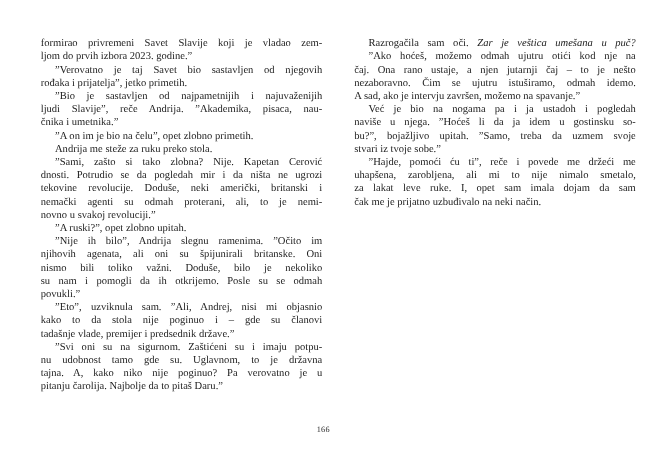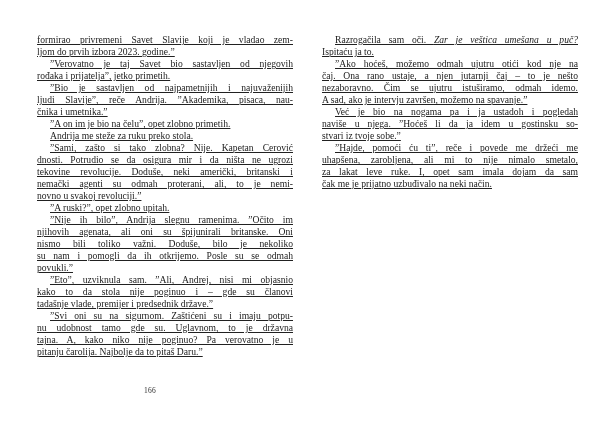--- a/index.html
+++ b/index.html
@@ -26,33 +26,32 @@
   }
   .page.left  { left: 37px; }
   .page.right { left: 322px; }
   .ln {
     height: 12px;
     line-height: 12px;
     overflow: hidden;
     text-align: justify;
     text-align-last: justify;
     white-space: normal;
-    text-decoration: underline;
   }
   .ln.end {
     text-align: right;
     text-align-last: left;
   }
   .ind { text-indent: 13px; }
   em { font-style: italic; }
   .pagenum {
     position: absolute;
     top: 386px;
     width: 300px;
-    text-align: center;
+    text-align: right;
     font-size: 7.5px;
     line-height: 9px;
     color: #2e2e2e;
     letter-spacing: 0.3px;
   }
   .pn-left  { left: 0; }
   .pn-right { left: 300px; }
 </style>
 </head>
 <body>
@@ -63,48 +62,48 @@
     <div class="ln">formirao privremeni Savet Slavije koji je vladao zem-</div>
     <div class="ln end">ljom do prvih izbora 2023. godine.”</div>
     <div class="ln ind">”Verovatno je taj Savet bio sastavljen od njegovih</div>
     <div class="ln end">rođaka i prijatelja”, jetko primetih.</div>
     <div class="ln ind">”Bio je sastavljen od najpametnijih i najuvaženijih</div>
     <div class="ln">ljudi Slavije”, reče Andrija. ”Akademika, pisaca, nau-</div>
     <div class="ln end">čnika i umetnika.”</div>
     <div class="ln end ind">”A on im je bio na čelu”, opet zlobno primetih.</div>
     <div class="ln end ind">Andrija me steže za ruku preko stola.</div>
     <div class="ln ind">”Sami, zašto si tako zlobna? Nije. Kapetan Cerović</div>
-    <div class="ln">dnosti. Potrudio se da osigura mir i da ništa ne ugrozi</div>
+    <div class="ln">dnosti. Potrudio se da pogledah mir i da ništa ne ugrozi</div>
     <div class="ln">tekovine revolucije. Doduše, neki američki, britanski i</div>
     <div class="ln">nemački agenti su odmah proterani, ali, to je nemi-</div>
     <div class="ln end">novno u svakoj revoluciji.”</div>
     <div class="ln end ind">”A ruski?”, opet zlobno upitah.</div>
     <div class="ln ind">”Nije ih bilo”, Andrija slegnu ramenima. ”Očito im</div>
     <div class="ln">njihovih agenata, ali oni su špijunirali britanske. Oni</div>
     <div class="ln">nismo bili toliko važni. Doduše, bilo je nekoliko</div>
     <div class="ln">su nam i pomogli da ih otkrijemo. Posle su se odmah</div>
     <div class="ln end">povukli.”</div>
     <div class="ln ind">”Eto”, uzviknula sam. ”Ali, Andrej, nisi mi objasnio</div>
     <div class="ln">kako to da stola nije poginuo i – gde su članovi</div>
     <div class="ln end">tadašnje vlade, premijer i predsednik države.”</div>
     <div class="ln ind">”Svi oni su na sigurnom. Zaštićeni su i imaju potpu-</div>
     <div class="ln">nu udobnost tamo gde su. Uglavnom, to je državna</div>
     <div class="ln">tajna. A, kako niko nije poginuo? Pa verovatno je u</div>
     <div class="ln end">pitanju čarolija. Najbolje da to pitaš Daru.”</div>
   </div>
 
   <div class="page right">
     <div class="ln ind"><span>Razrogačila sam oči. </span><em>Zar je veštica umešana u puč?</em></div>
-    <div class="ln end">Ispitaću ja to.</div>
     <div class="ln ind">”Ako hoćeš, možemo odmah ujutru otići kod nje na</div>
     <div class="ln">čaj. Ona rano ustaje, a njen jutarnji čaj – to je nešto</div>
     <div class="ln">nezaboravno. Čim se ujutru istuširamo, odmah idemo.</div>
     <div class="ln end">A sad, ako je intervju završen, možemo na spavanje.”</div>
     <div class="ln ind">Već je bio na nogama pa i ja ustadoh i pogledah</div>
     <div class="ln">naviše u njega. ”Hoćeš li da ja idem u gostinsku so-</div>
+    <div class="ln">bu?”, bojažljivo upitah. ”Samo, treba da uzmem svoje</div>
     <div class="ln end">stvari iz tvoje sobe.”</div>
     <div class="ln ind">”Hajde, pomoći ću ti”, reče i povede me držeći me</div>
     <div class="ln">uhapšena, zarobljena, ali mi to nije nimalo smetalo,</div>
     <div class="ln">za lakat leve ruke. I, opet sam imala dojam da sam</div>
     <div class="ln end">čak me je prijatno uzbuđivalo na neki način.</div>
   </div>
 
   <div class="pagenum pn-left">166</div>
 
 </div>

